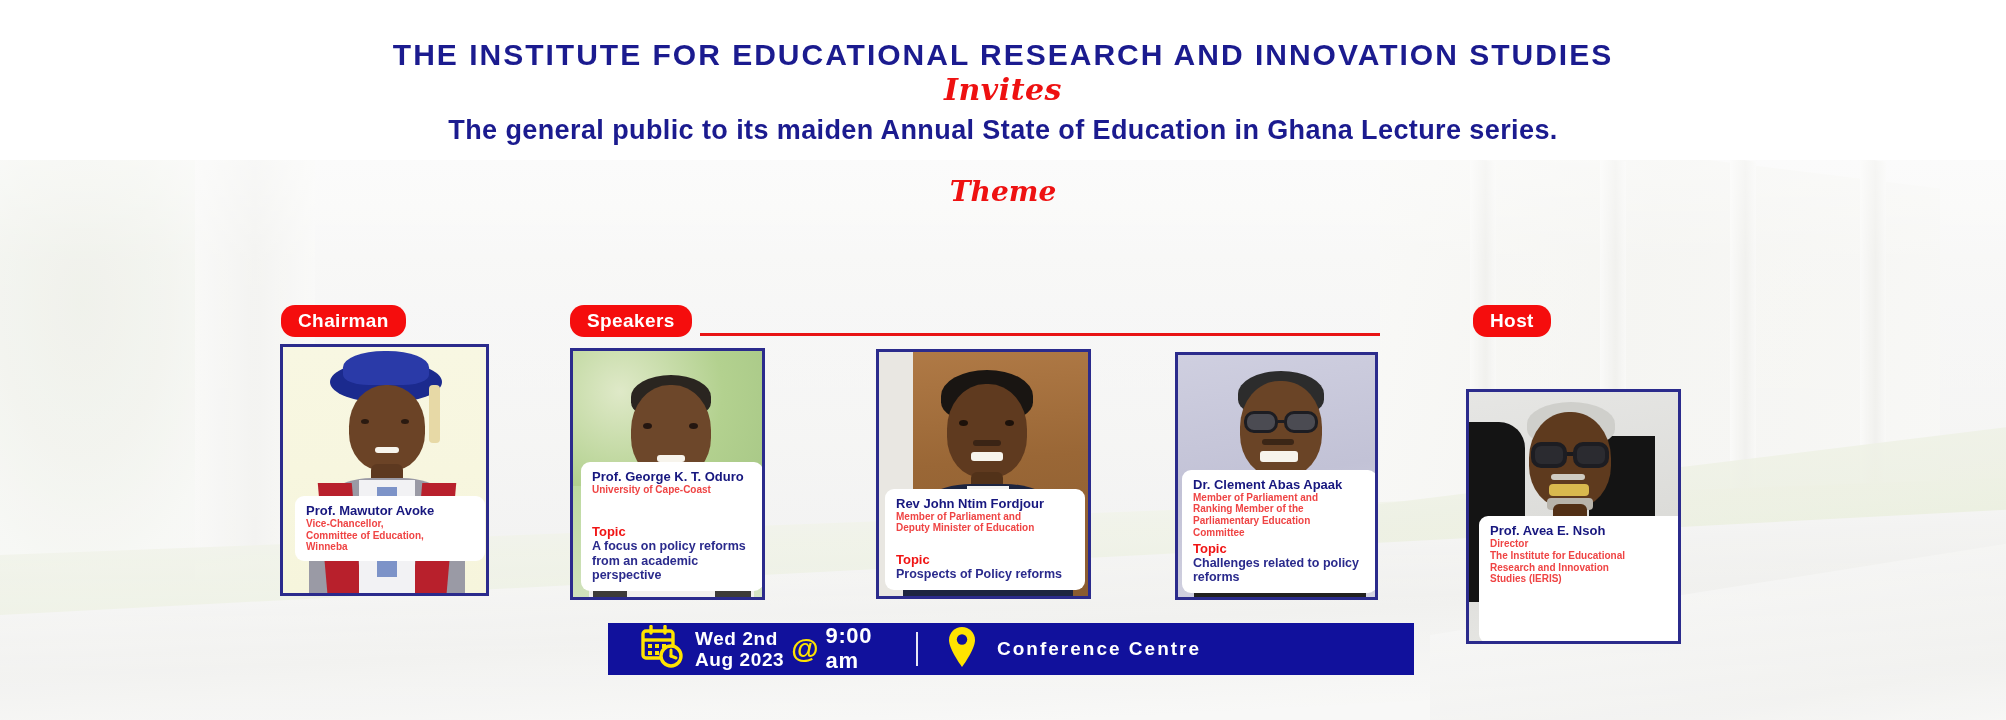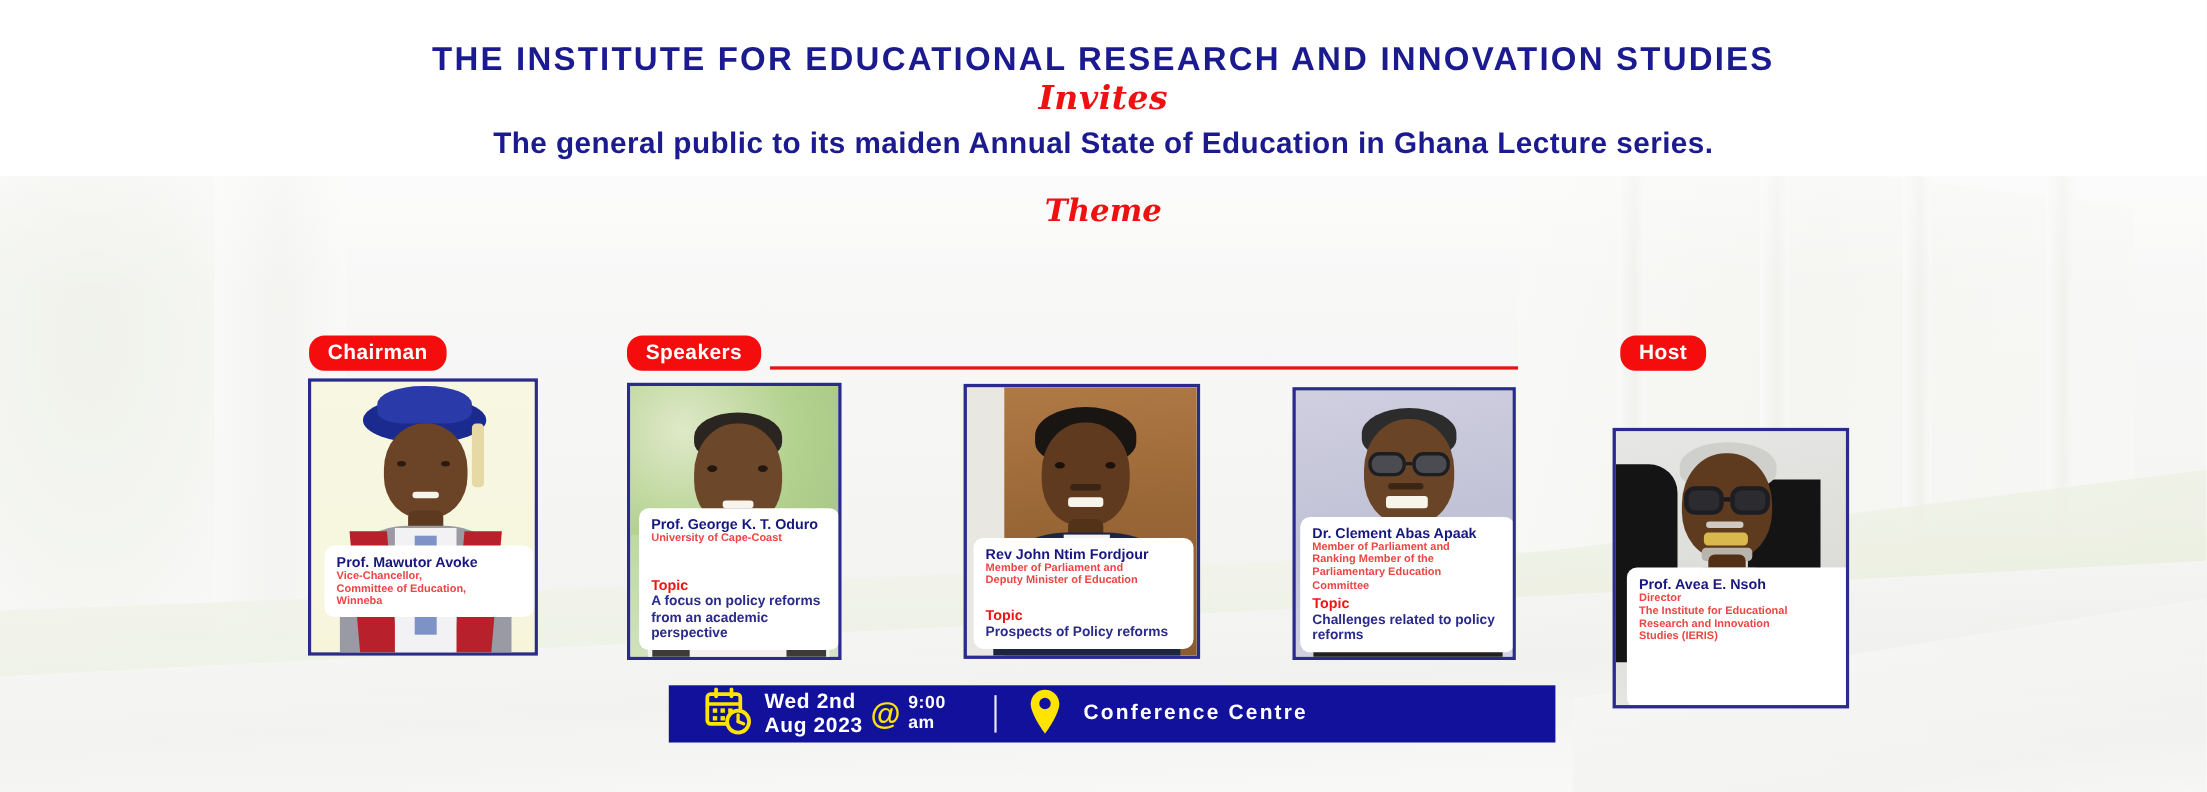--- a/index.html
+++ b/index.html
@@ -155,21 +155,21 @@
     position:absolute; left:608px; top:623px; width:806px; height:52px;
     background:#11119c; z-index:9; display:flex; align-items:center;
   }
   .ib-icon{ flex:0 0 auto; margin-left:32px; margin-right:9px; }
   .ib-date{
     color:#ffffff; font-size:19px; font-weight:bold; line-height:1.12;
     letter-spacing:.6px; white-space:nowrap;
   }
   .ib-at{ color:#ffe400; font-size:28px; font-weight:bold; margin:0 7px 0 7px; }
   .ib-time{
-    color:#ffffff; font-size:16px; font-weight:bold; line-height:1.12;
+    color:#ffffff; font-size:22px; font-weight:bold; line-height:1.12;
     letter-spacing:.6px; white-space:nowrap;
   }
   .ib-sep{ width:2px; height:34px; background:#ffffff; margin:0 30px 0 44px; opacity:.9; }
   .ib-venue{
     color:#ffffff; font-size:19px; font-weight:bold; line-height:1.2;
     letter-spacing:2.0px; white-space:nowrap; margin-left:12px;
   }
 </style>
 </head>
 <body>

